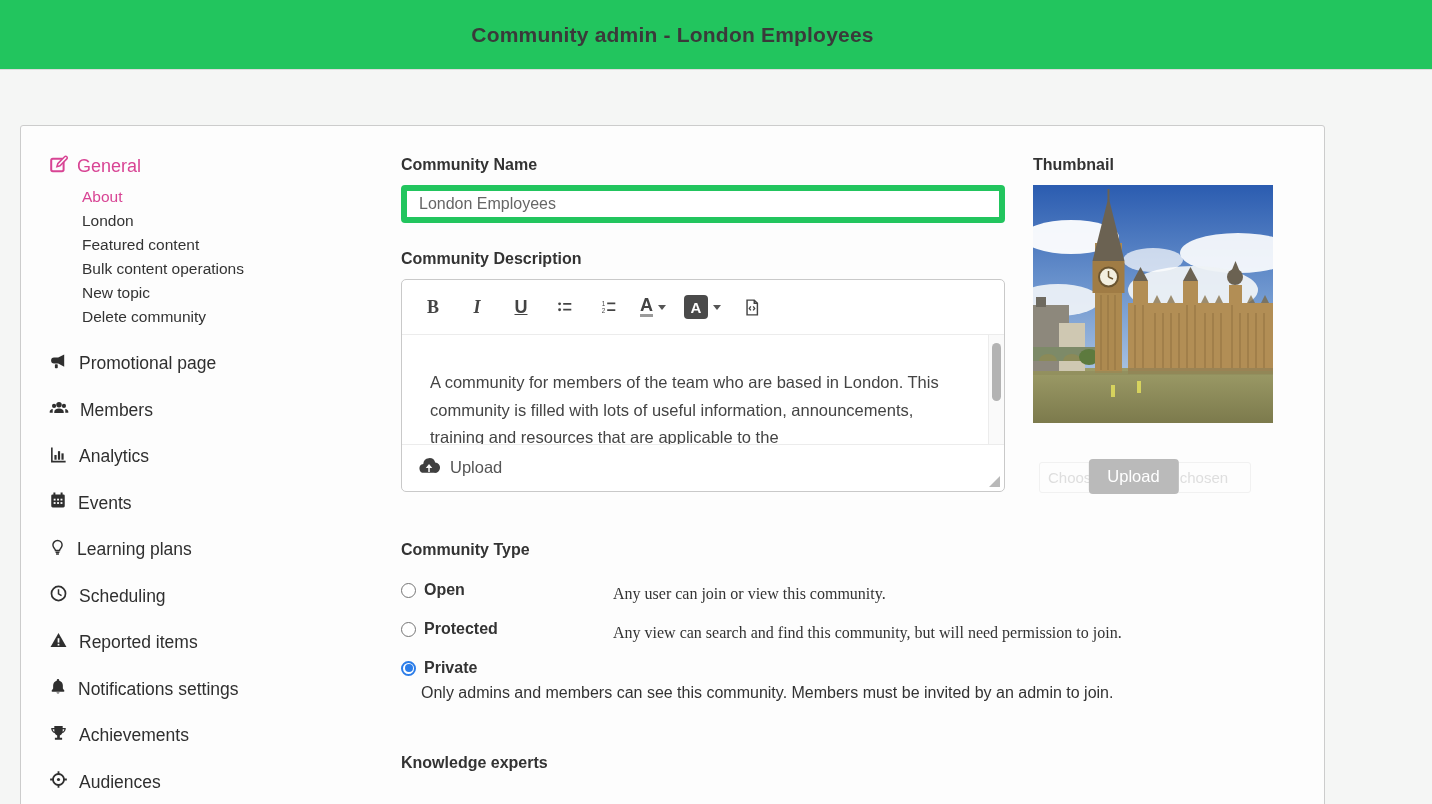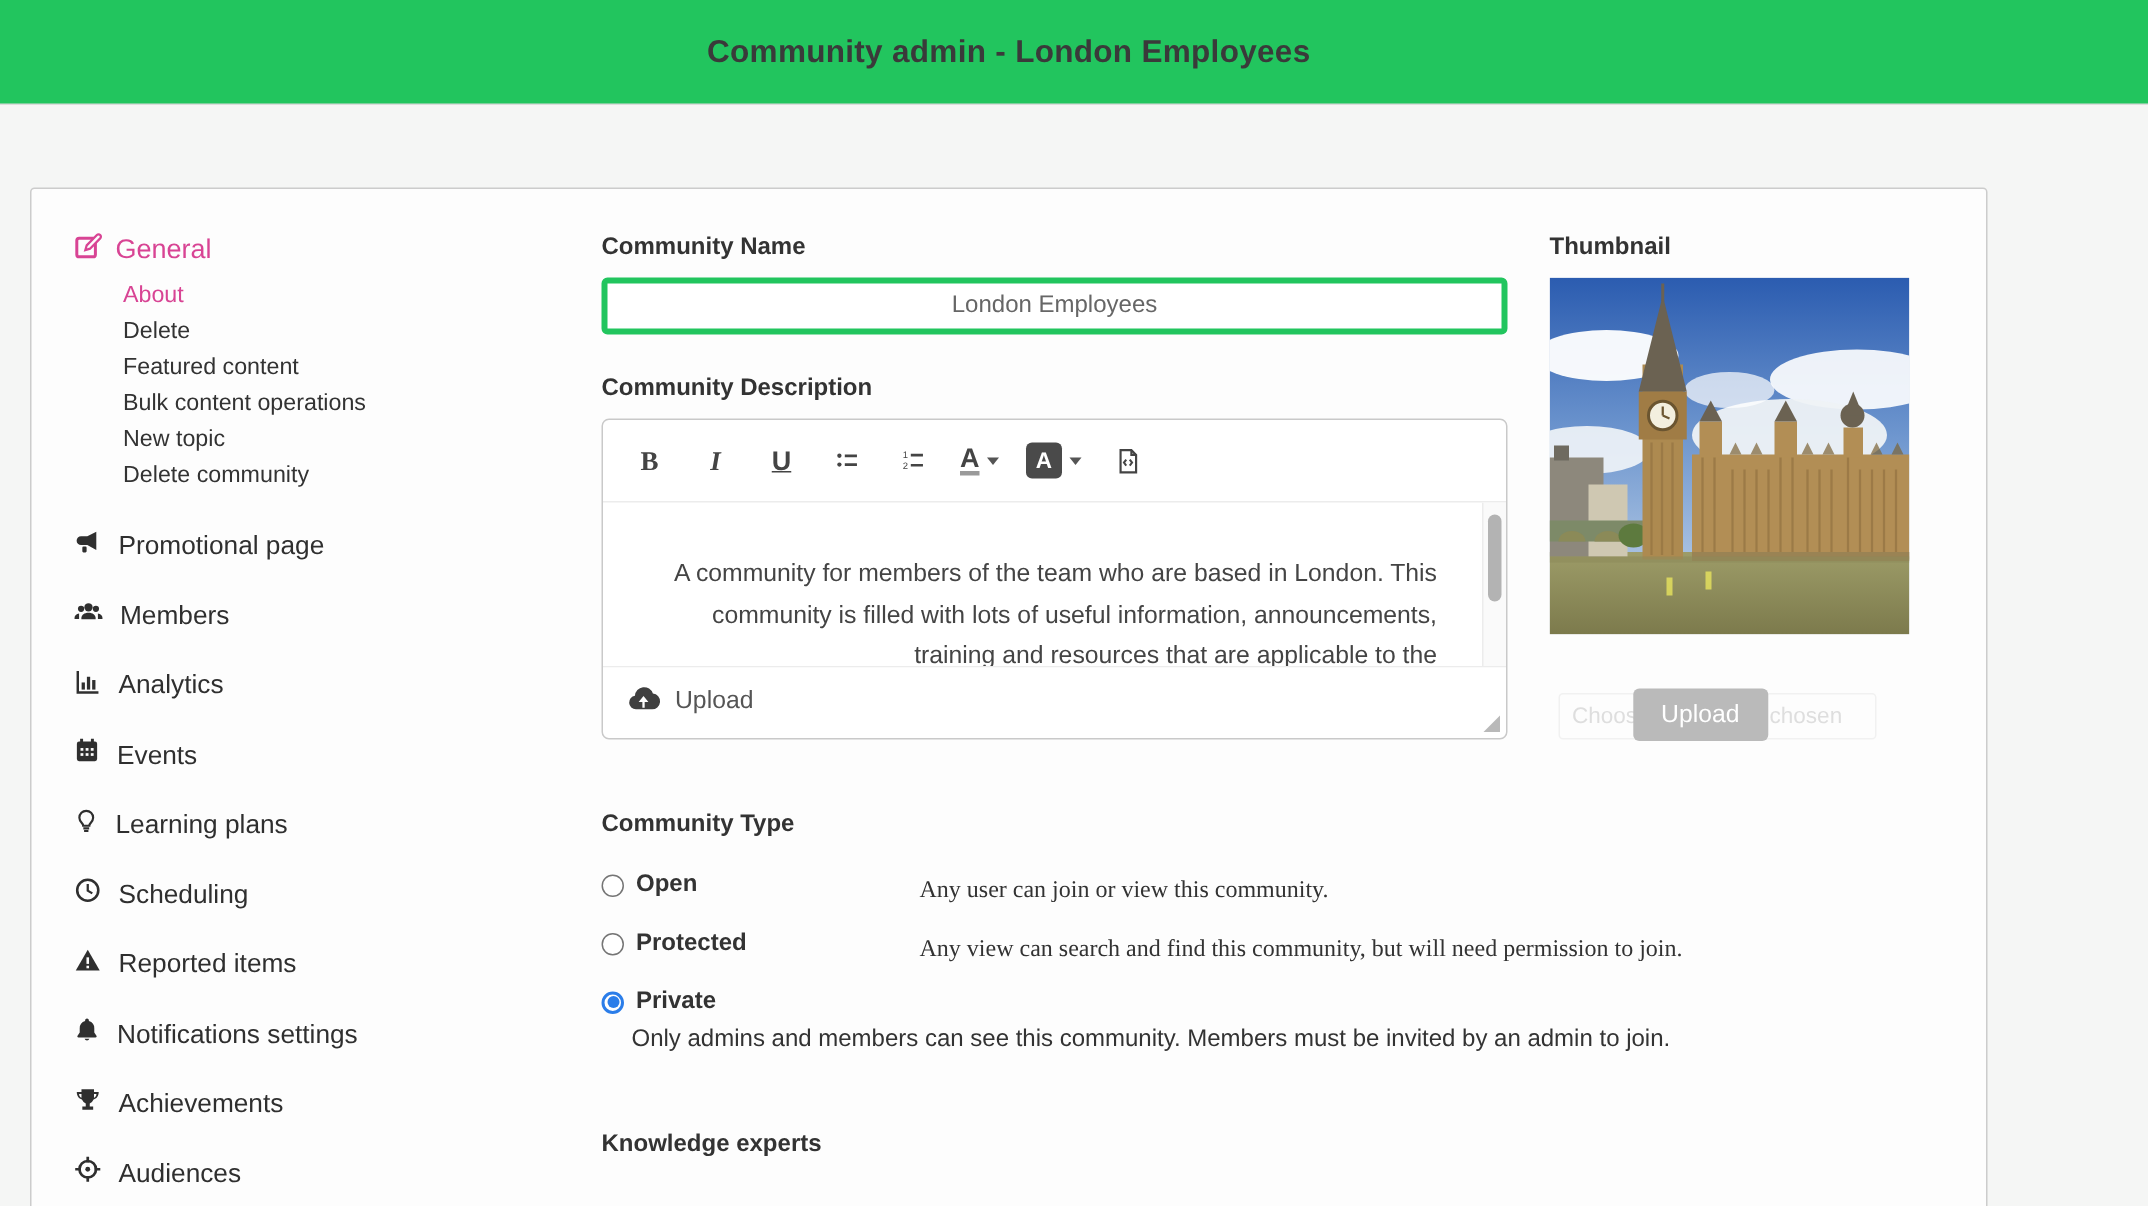--- a/index.html
+++ b/index.html
@@ -29,23 +29,23 @@
   .nav-item svg { flex-shrink:0; color:#2f2f2f; }
   .side-general svg { color:#d84494; }
 
   
   .main { flex:1; padding-top:4px; }
   .form-top { display:flex; gap:28px; }
   .form-left { width:604px; flex-shrink:0; }
   .form-right { width:201px; flex-shrink:0; }
   .field-label { font-weight:700; font-size:16px; color:#333; margin:0 0 11px 0; }
 
-  .text-input { width:100%; height:38px; border:4px solid #22c55e; border-radius:4px;
+  .text-input { width:100%; height:38px; border:6px solid #22c55e; border-radius:4px;
     padding:0 12px; font-size:16px; color:#666; background:#fff;
-    font-family:"Liberation Sans",sans-serif; outline:none;text-align:center; }
+    font-family:"Liberation Sans",sans-serif; outline:none; }
 
   .desc-block { margin-top:27px; }
 
   
   .editor { border:1px solid #c9c9c9; border-radius:5px; background:#fff; }
   .editor-toolbar { padding:11px 14px; border-bottom:1px solid #ececec;
     display:flex; align-items:center; }
   .tb-btn { min-width:34px; height:32px; border:none; background:transparent; color:#444;
     font-size:18px; display:flex; align-items:center; justify-content:center; gap:3px;
     cursor:pointer; border-radius:3px; font-family:"Liberation Serif", serif; padding:0 4px; }
@@ -56,21 +56,21 @@
   .tb-color { font-weight:800; border-bottom:3px solid #9a9a9a; line-height:17px; }
   .tb-bg { background:#4a4a4a; color:#fff; font-weight:800; border-radius:4px;
     width:24px; height:24px; display:flex; align-items:center; justify-content:center;
     font-size:15px; }
   .caret { width:0; height:0; border-left:4px solid transparent; border-right:4px solid transparent;
     border-top:5px solid #555; display:inline-block; margin-left:2px; }
   .tb-sep { width:10px; }
 
   .editor-content { position:relative; height:109px; overflow:hidden; }
   .editor-text { margin:0; padding:34px 46px 0 28px; font-size:16.5px; line-height:27.5px;
-    color:#444;text-align:right; }
+    color:#444; }
   .scroll-track { position:absolute; top:0; right:0; bottom:0; width:16px;
     background:#fafafa; border-left:1px solid #ececec; cursor:default; }
   .scroll-thumb { position:absolute; top:8px; right:3.5px; width:9px; height:58px;
     border-radius:5px; background:#b3b3b3; cursor:pointer; }
   .editor-footer { position:relative; border-top:1px solid #ececec; padding:11px 16px 13px 16px;
     display:flex; align-items:center; gap:9px; border-radius:0 0 5px 5px; }
   .editor-footer .upload-label { font-size:16.5px; color:#555; cursor:pointer; }
   .resize-handle { position:absolute; right:4px; bottom:4px; width:0; height:0;
     border-left:11px solid transparent; border-bottom:11px solid #b9b9b9; cursor:nwse-resize; }
 
@@ -119,21 +119,21 @@
       <span>
         <svg width="20" height="20" viewBox="0 0 20 20">
             <rect x="2.2" y="4.8" width="12.4" height="12.4" rx="1.6" fill="none" stroke="currentColor" stroke-width="2"></rect>
             <path d="M8.8 9.6 L15.6 2.7 a1.55 1.55 0 0 1 2.2 0 a1.55 1.55 0 0 1 0 2.2 L11 11.8 l-3.1 .9 z" fill="#fdfdfd" stroke="currentColor" stroke-width="1.5"></path>
           </svg>
       </span>
       <span>General</span>
     </div>
     <div class="side-sub">
       <a class="active">About</a>
-      <a>Delete</a>
+      <a>London</a>
       <a>Featured content</a>
       <a>Bulk content operations</a>
       <a>New topic</a>
       <a>Delete community</a>
     </div>
 
     <div class="nav-item">
       <span><svg width="19" height="19" viewBox="0 0 20 20">
             <path d="M16 2.6 v12.8 l-6.3-3.4 H5.3 a3.1 3.1 0 0 1 0-6.2 h4.4 z" fill="currentColor"></path>
             <rect x="6.2" y="13" width="3" height="4.2" rx="0.8" fill="currentColor"></rect>

